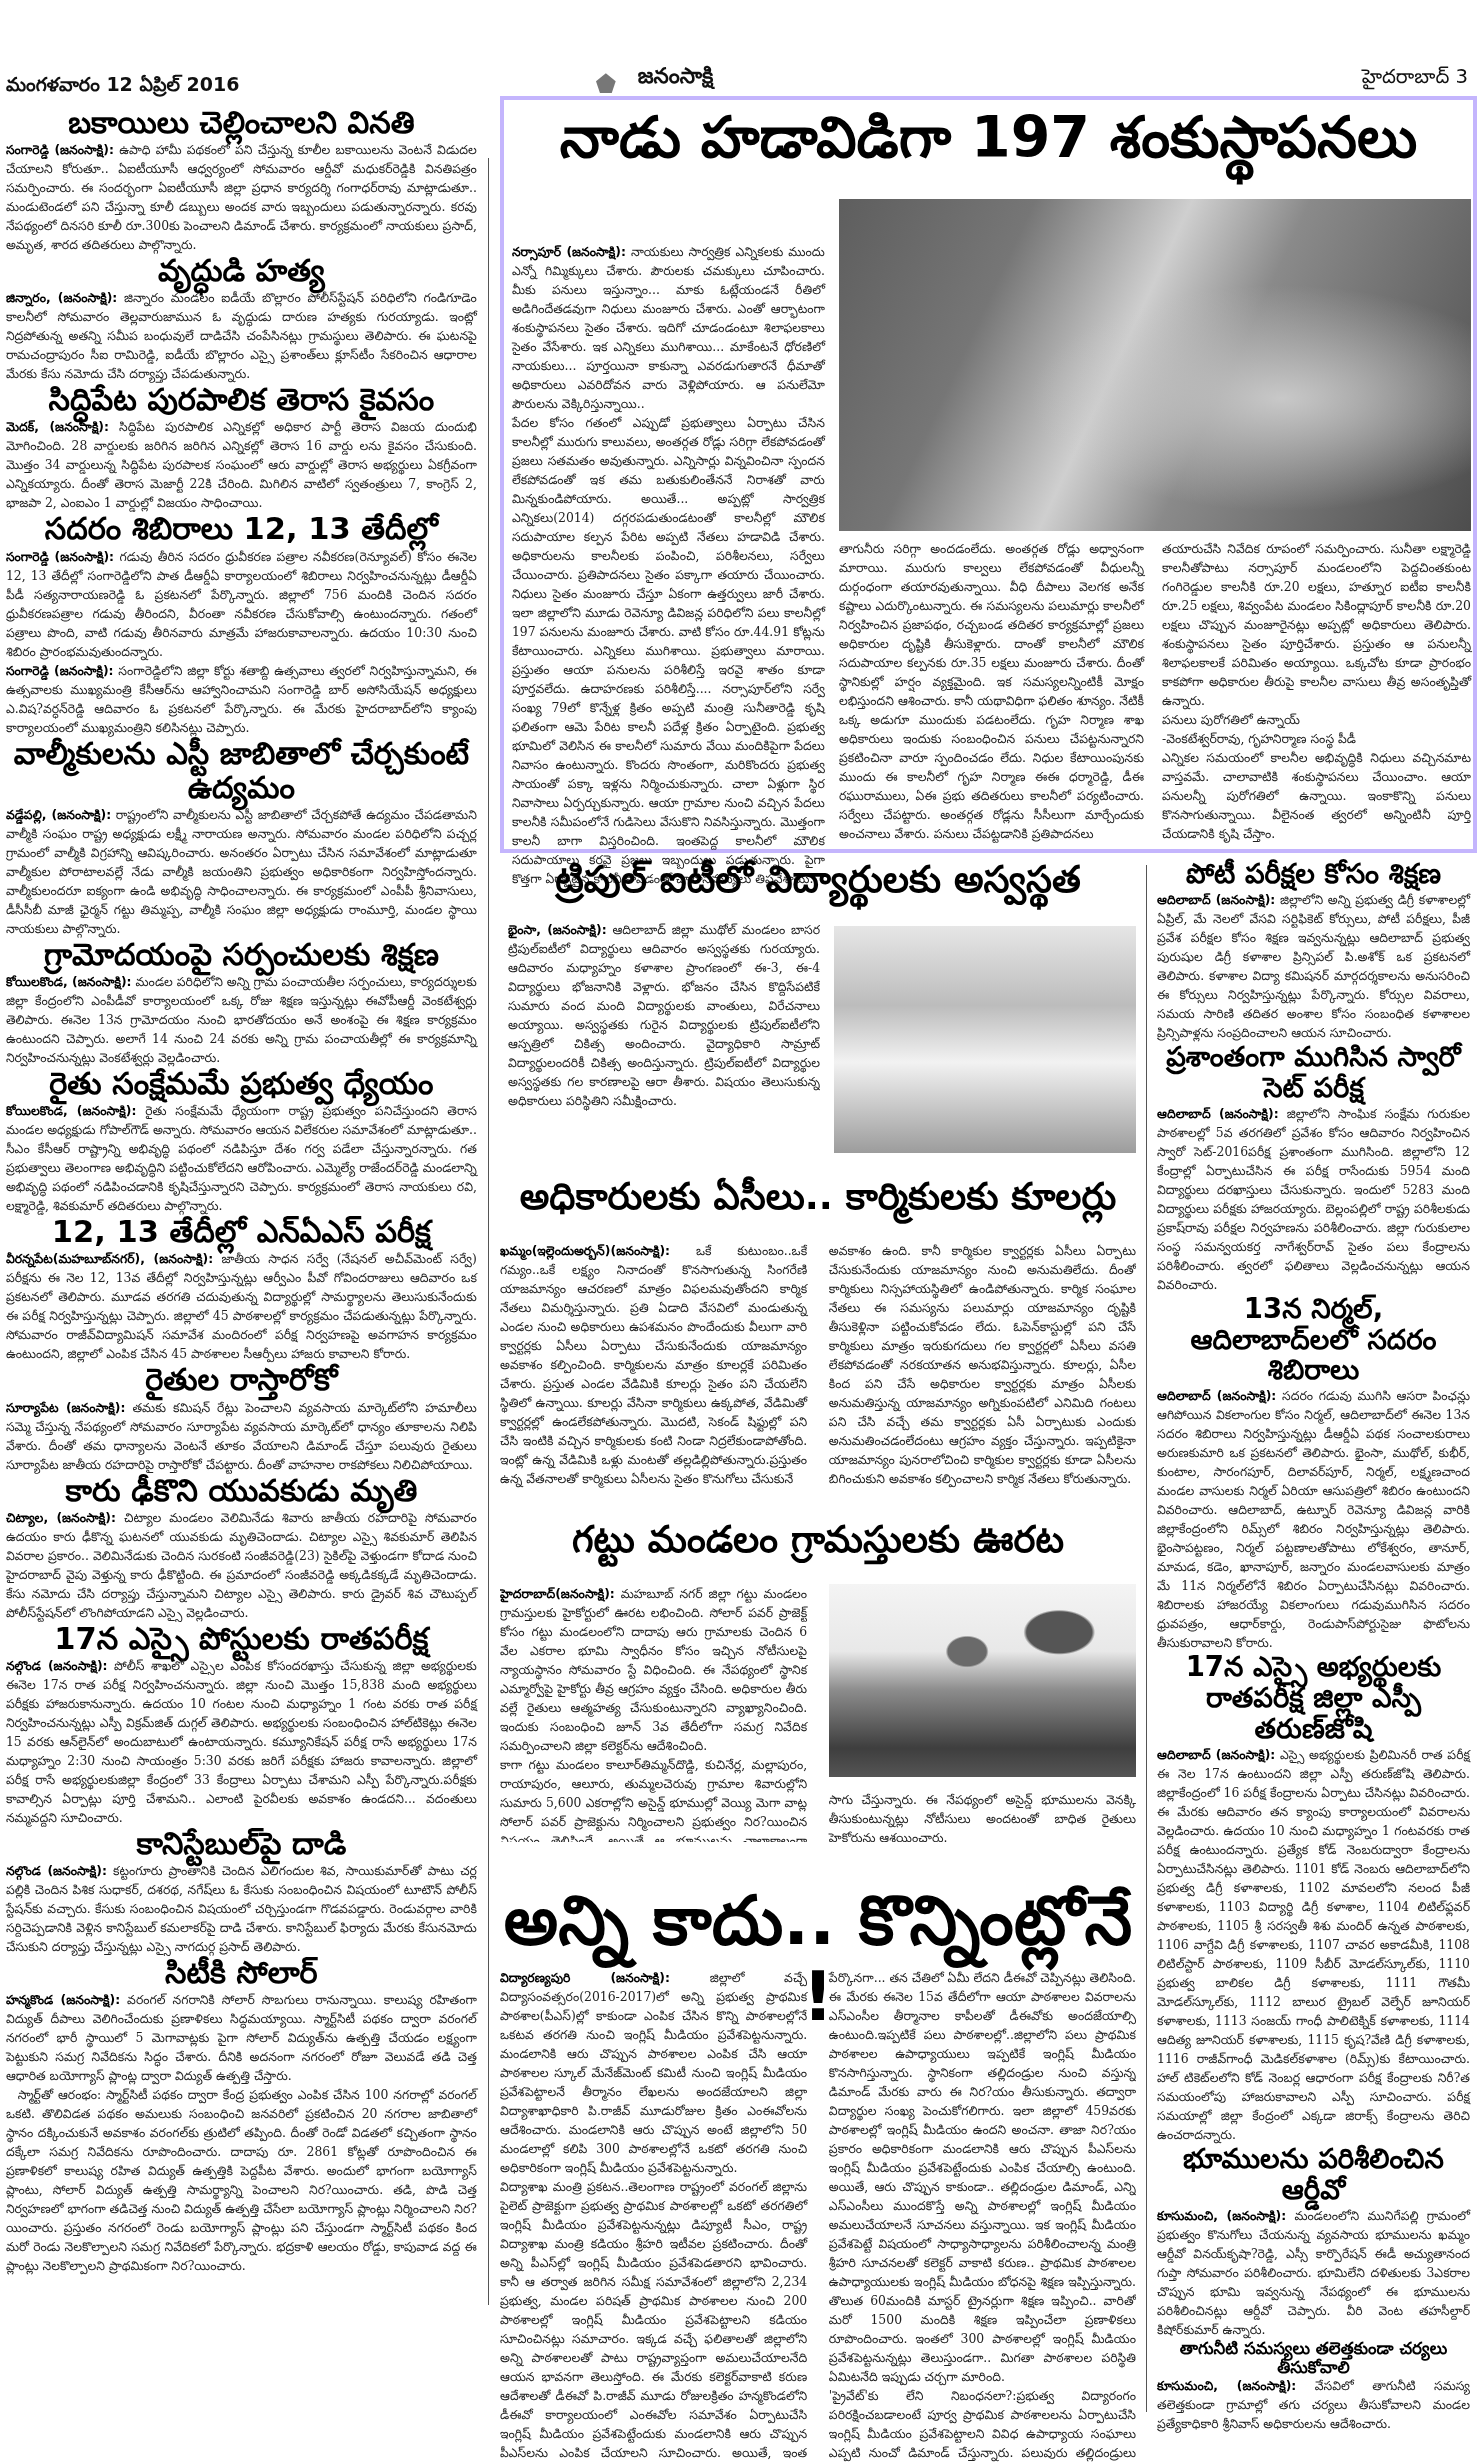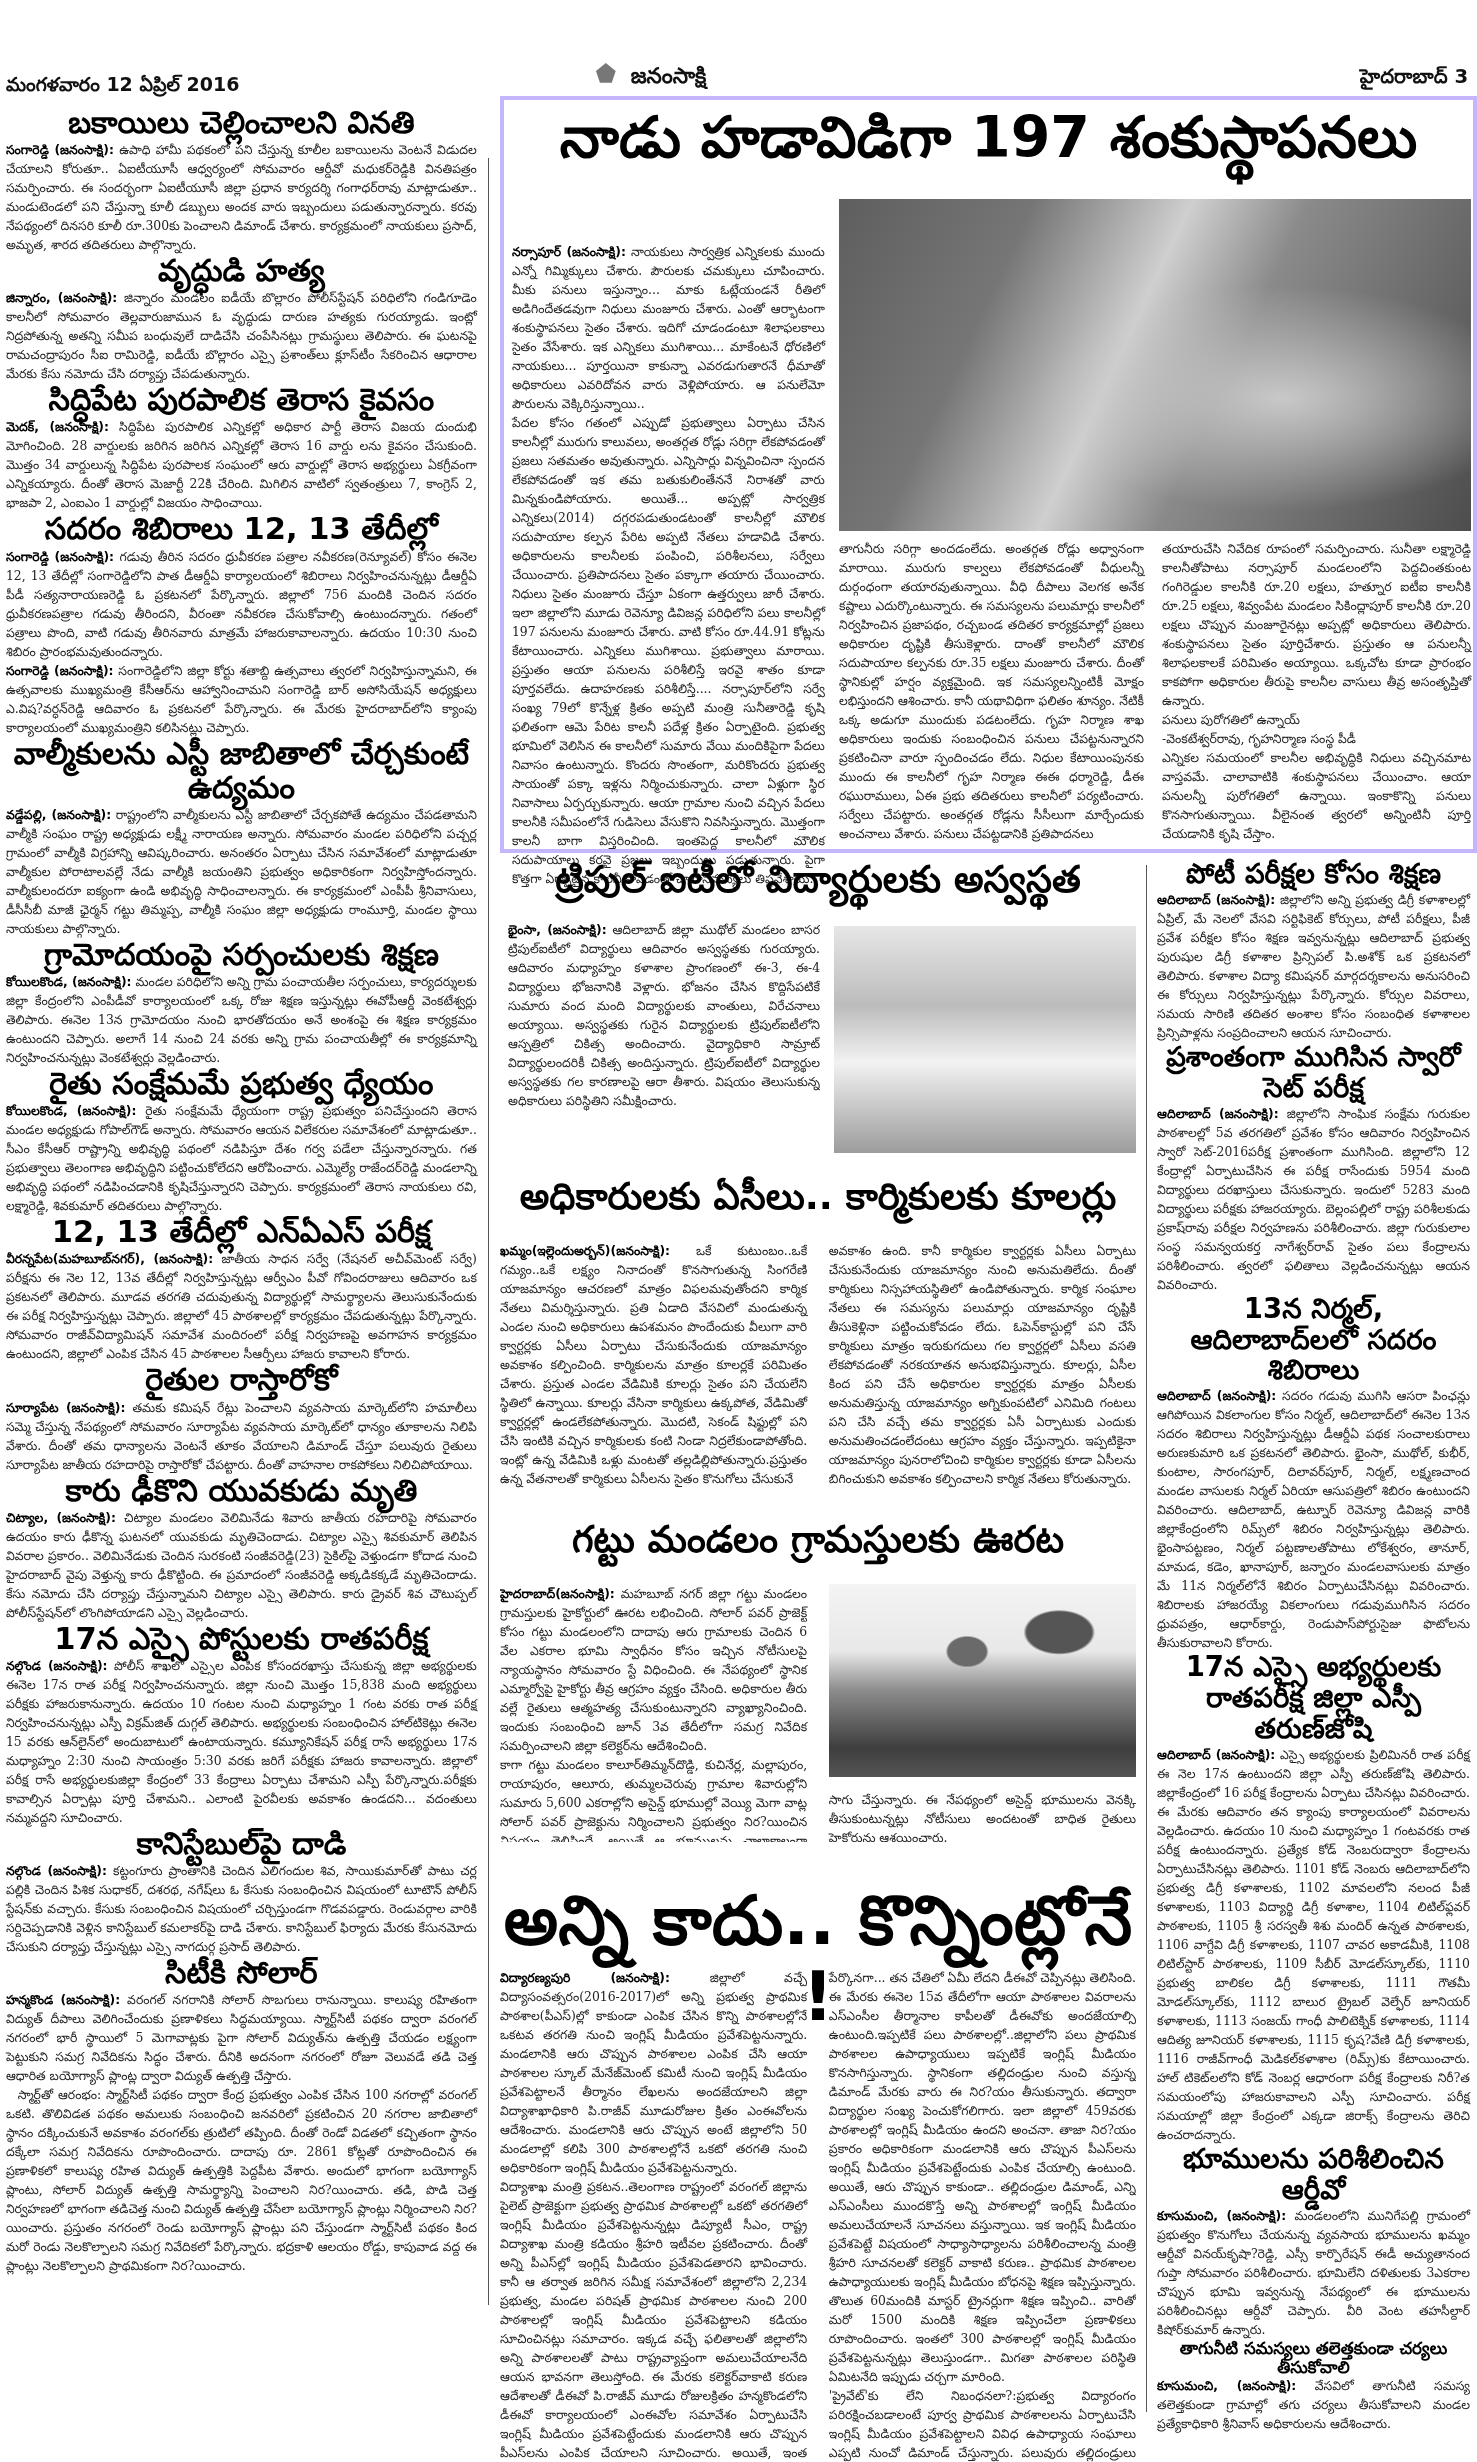--- a/index.html
+++ b/index.html
@@ -1,22 +1,22 @@
 <!DOCTYPE html>
 <html><head>
 <meta charset="utf-8">
 <style>
 *{box-sizing:border-box;margin:0;padding:0}
 html,body{width:1478px;height:2463px;background:#fff;overflow:hidden}
 body{font-family:"DejaVu Sans",sans-serif;color:#111;position:relative}
 .masthead{position:absolute;left:0;top:0;width:1478px;height:79px}
 .date{position:absolute;left:5.9px;top:73px;font-size:19px;font-weight:bold}
-.logo{position:absolute;left:596px;top:63px;font-size:21.7px;font-weight:bold;display:flex;align-items:flex-start;gap:15px}
+.logo{position:absolute;left:596px;top:63px;font-size:21.7px;font-weight:bold;display:flex;align-items:flex-end;gap:22px}
 .logo .mark{width:19.7px;height:19.7px;background:#777;clip-path:polygon(50% 0,100% 40%,80% 100%,20% 100%,0 40%)}
-.city{position:absolute;right:9.9px;top:65px;font-size:19.7px;font-weight:bold}
+.city{position:absolute;right:9.9px;top:65px;font-size:19.7px;font-weight:normal}
 .col{position:absolute}
 .hl{font-weight:bold;text-align:center;line-height:1.12;color:#000;font-family:"DejaVu Sans",sans-serif}
 .hl.xl{font-size:57px}
 .hl.l{font-size:37px}
 .hl.m{font-size:30.5px}
 .hl.s{font-size:27.6px}
 .hl.xs{font-size:16.7px}
 .story{font-family:"DejaVu Serif",serif;font-size:12.4px;line-height:19px;text-align:justify;color:#222}
 .story b{font-family:"DejaVu Sans",sans-serif;font-weight:bold;color:#000}
 .box{position:absolute;left:500px;top:96px;width:977px;height:757px;border:4px solid #c4b5fd}

